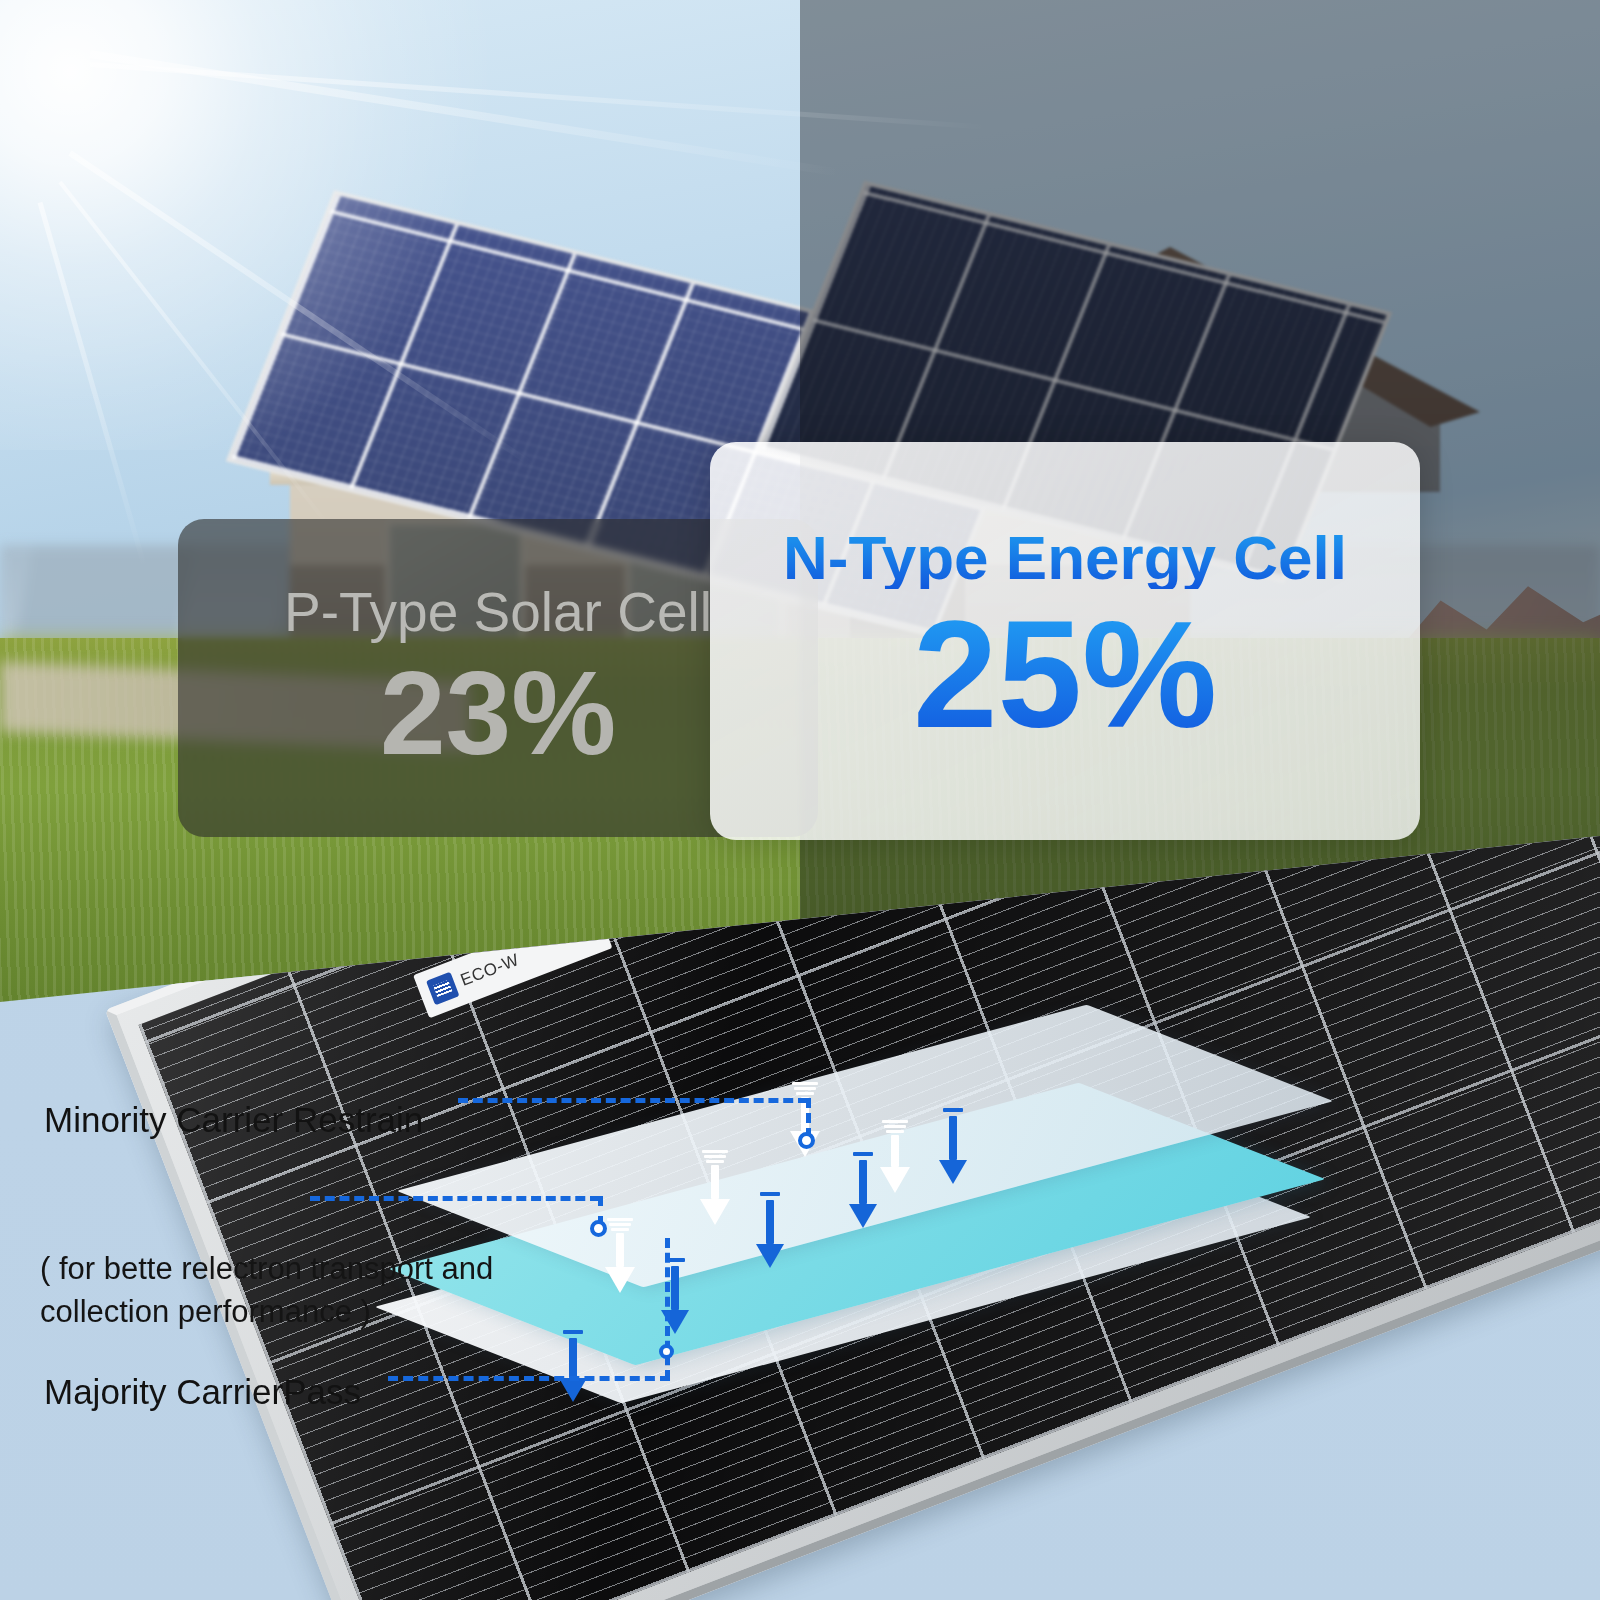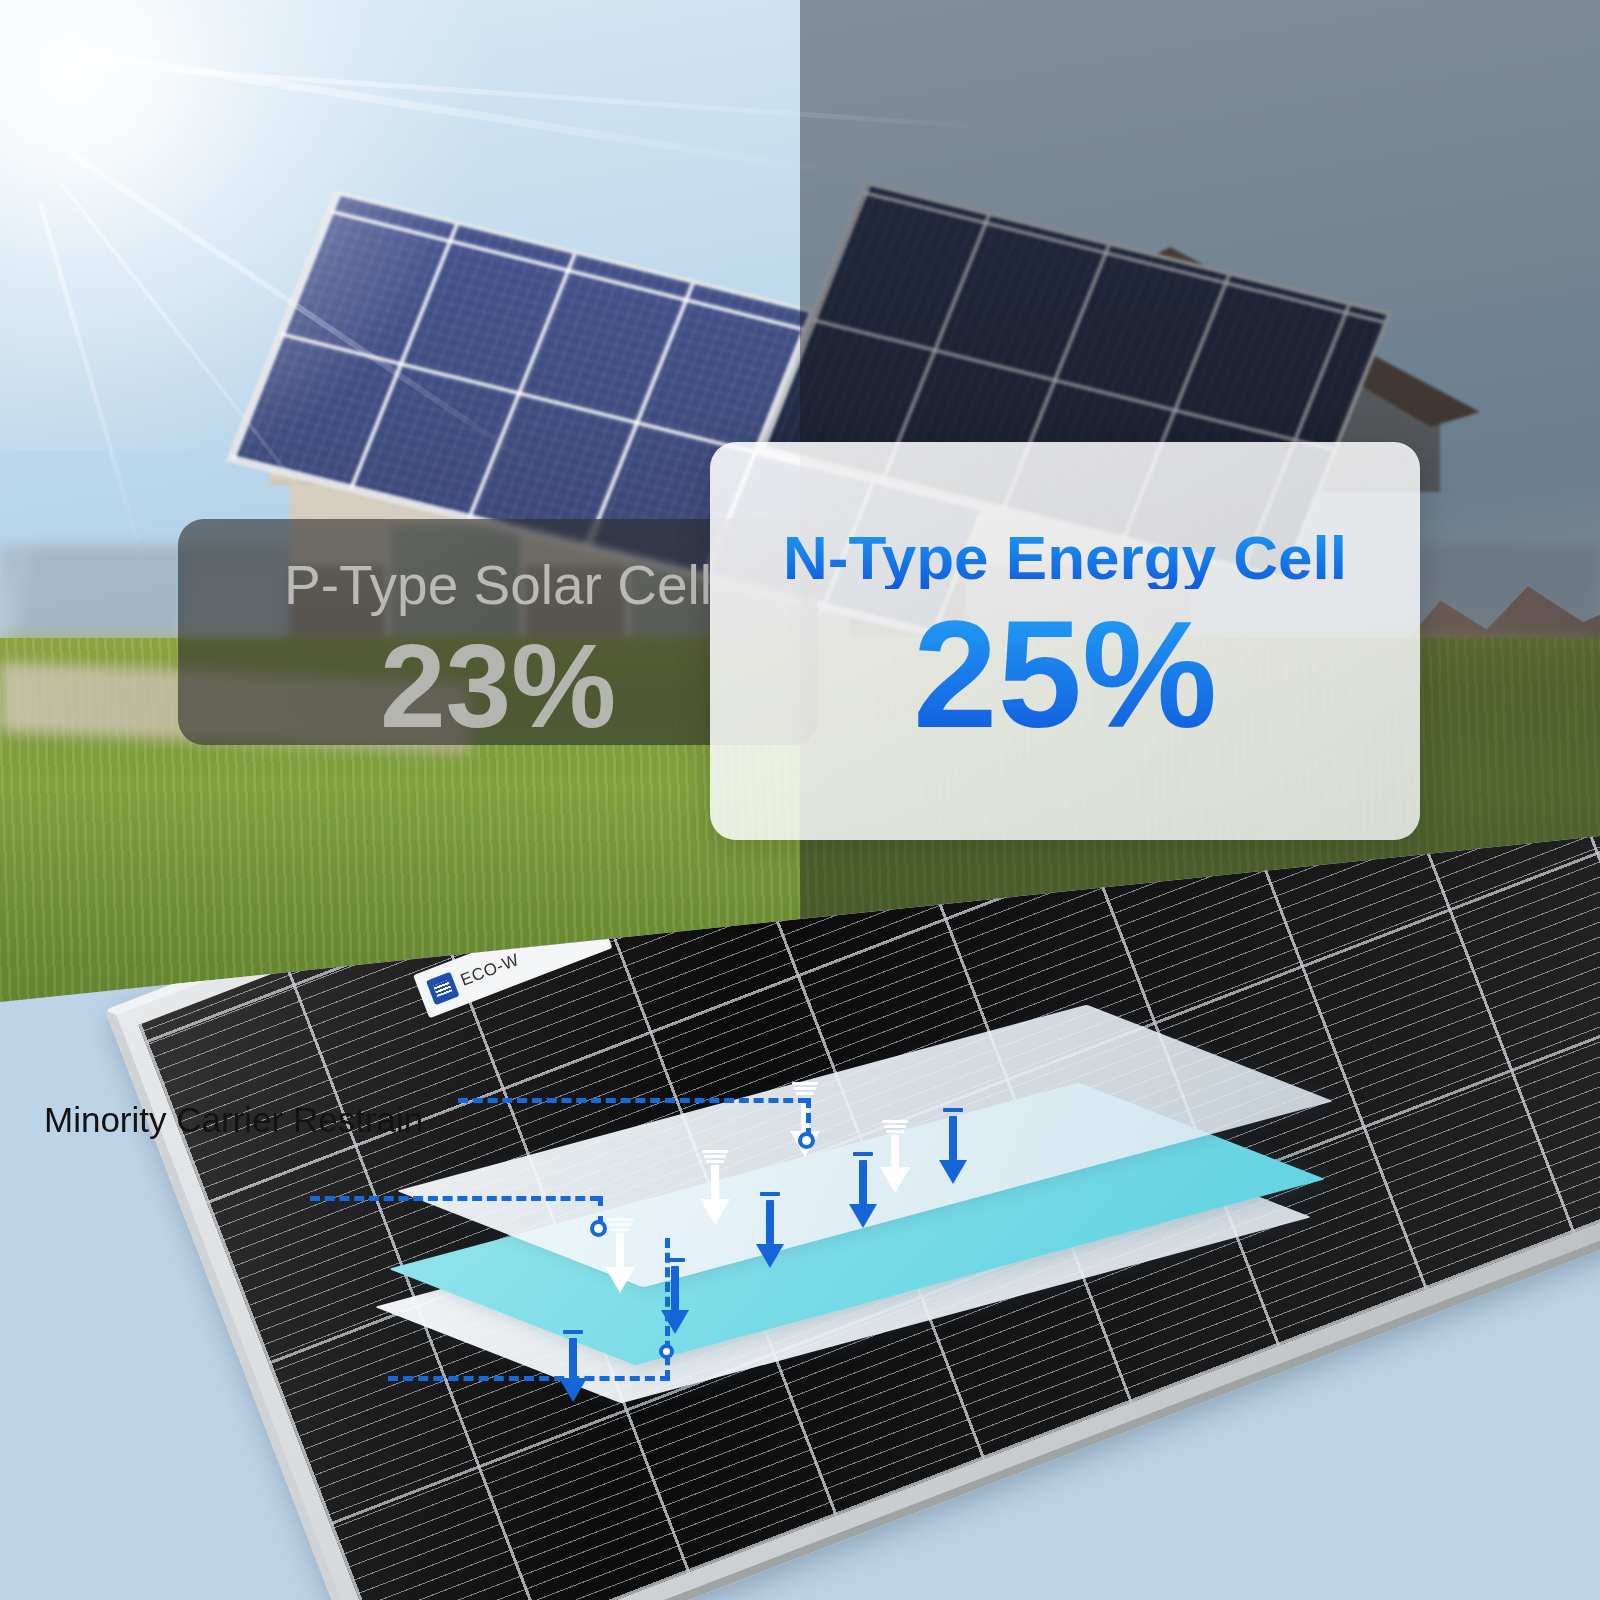--- a/index.html
+++ b/index.html
@@ -142,24 +142,23 @@
     -webkit-text-fill-color:transparent;
     z-index:40;white-space:nowrap;
   }
 
   
   .card{
     position:absolute;border-radius:26px;z-index:30;
     display:flex;flex-direction:column;align-items:center;justify-content:center;
   }
   .card-p{
-    left:178px;top:519px;width:640px;height:226px;
+    left:178px;top:519px;width:640px;height:318px;
     background:rgba(44,44,42,.60);
     backdrop-filter:blur(3px);
-    justify-content:flex-end;
   }
   .card-p .c-title{
     font-size:55px;color:#b9b9b5;font-weight:400;line-height:1;margin-bottom:14px;
   }
   .card-p .c-val{
     font-size:118px;color:#b5b5b0;font-weight:bold;line-height:1;
   }
   .card-n{
     left:710px;top:442px;width:710px;height:398px;
     background:linear-gradient(150deg,rgba(255,255,255,.88),rgba(250,251,252,.80));
@@ -442,15 +441,17 @@
 
     <div class="dash-h" style="left:310px;top:1196px;width:290px;"></div>
     <div class="dash-v" style="left:598px;top:1196px;height:30px;"></div>
     <div class="dot" style="left:590px;top:1220px;"></div>
 
     <div class="dash-h" style="left:388px;top:1376px;width:282px;"></div>
     <div class="dash-v" style="left:665px;top:1238px;height:142px;"></div>
     <div class="dot-filled" style="left:659px;top:1344px;"></div>
 
     <div class="lbl lbl-minority">Minority Carrier Restrain</div>
+    <div class="lbl lbl-sub">( for bette relectron transport and collection performance )</div>
+    <div class="lbl lbl-majority">Majority  CarrierPass</div>
   </div>
 
 </div>
 
 </body></html>

